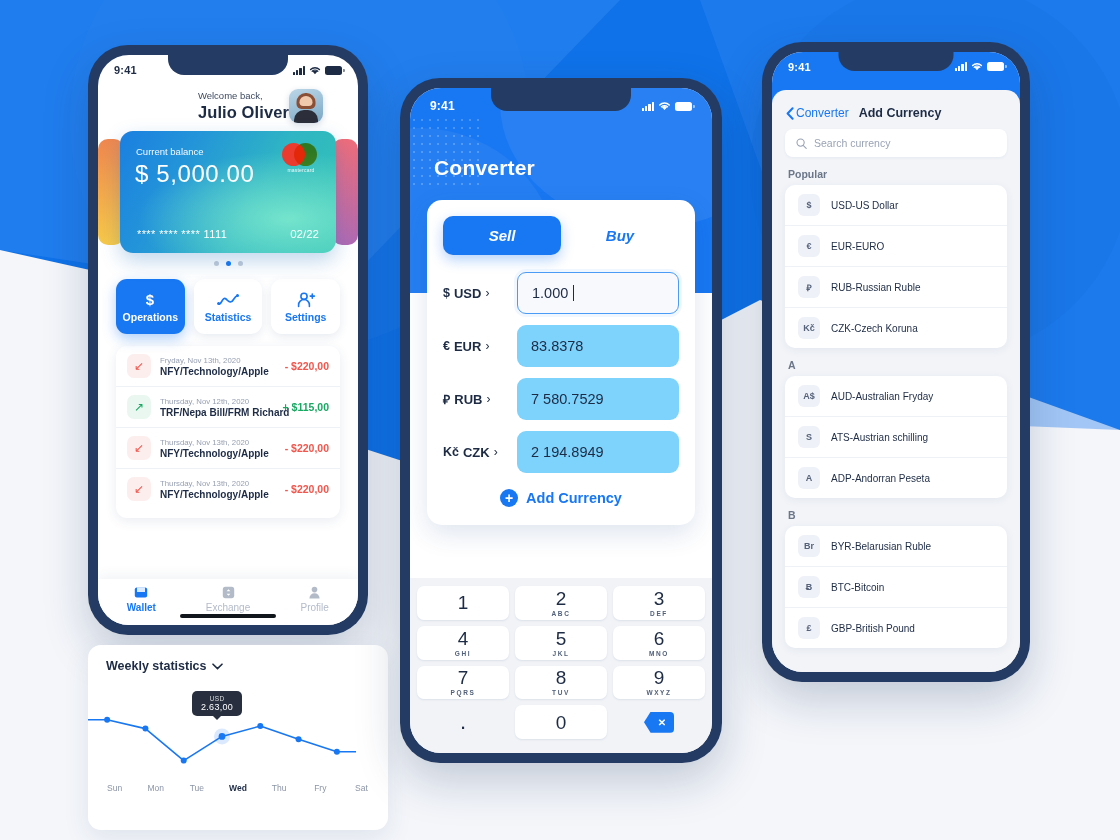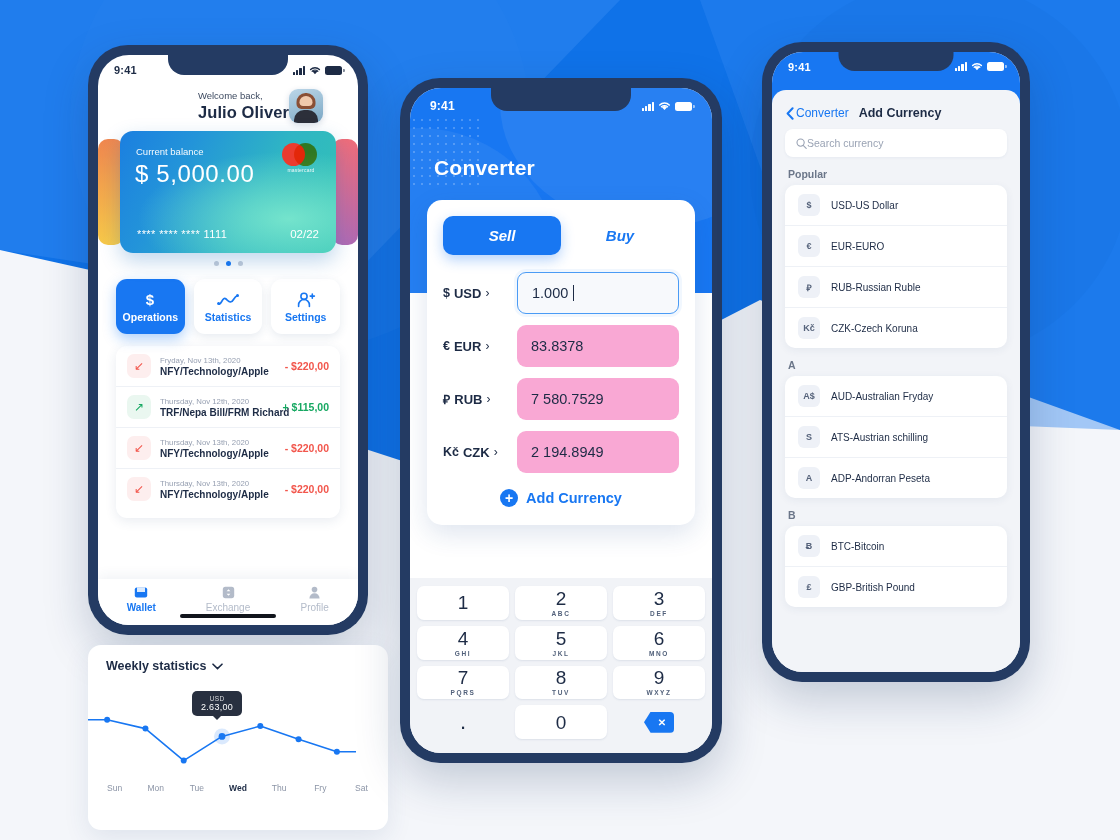--- a/index.html
+++ b/index.html
@@ -247,21 +247,21 @@
   .seg.on { background: #1877f2; color: #fff; box-shadow: 0 5px 13px rgba(24,119,242,.32); }
 
   .cur-row { display: flex; align-items: center; margin-bottom: 11px; }
   .cur-label {
     width: 74px; flex: none; display: flex; align-items: center; gap: 4px;
     font-size: 13px; font-weight: bold; color: #1d2b45;
   }
   .cur-sym { font-size: 12.5px; }
   .cur-chev { color: #1d2b45; font-size: 12px; font-weight: normal; }
   .cur-field {
-    flex: 1; height: 42px; border-radius: 9px; background: #f9a8d4;
+    flex: 1; height: 42px; border-radius: 9px; background: #7dd3fc;
     display: flex; align-items: center; padding: 0 14px;
     font-size: 14.5px; color: #1d2b45;
   }
   .cur-field.focus {
     background: #f7f9fc; border: 1.4px solid #4a9bf5;
     box-shadow: 0 0 0 3px rgba(74,155,245,.08);
   }
   .caret {
     display: inline-block; width: 1.2px; height: 16px;
     background: #1d2b45; margin-left: 5px;
@@ -313,21 +313,21 @@
     overflow: hidden;
   }
   .p3-nav {
     display: flex; align-items: center; gap: 10px;
     padding: 16px 14px 9px;
   }
   .back { display: flex; align-items: center; gap: 2px; color: #1877f2; font-size: 12px; }
   .p3-heading { font-size: 12.5px; font-weight: bold; color: #1d2b45; }
   .searchbox {
     margin: 0 13px; height: 28px; border-radius: 8px; background: #fff;
-    display: flex; align-items: center; padding: 0 11px;
+    display: flex; align-items: center; gap: 7px; padding: 0 11px;
     font-size: 10.5px; color: #9aa3b4;
     box-shadow: 0 1px 3px rgba(40,70,120,.06);
   }
   .sec-head {
     padding: 11px 16px 5px; font-size: 10.5px; font-weight: bold; color: #6b7governing;
     color: #6b7689;
   }
   .list-card {
     margin: 0 13px; background: #fff; border-radius: 10px;
     box-shadow: 0 2px 8px rgba(40,70,120,.07); overflow: hidden;
@@ -759,20 +759,24 @@
         </div>
         <div class="cur-item">
           <span class="cur-badge">A</span>
           <span class="cur-name">ADP-Andorran Peseta</span>
         </div>
       </div>
 
       <div class="sec-head">B</div>
       <div class="list-card">
         <div class="cur-item">
+          <span class="cur-badge">Br</span>
+          <span class="cur-name">BYR-Belarusian Ruble</span>
+        </div>
+        <div class="cur-item">
           <span class="cur-badge">Ƀ</span>
           <span class="cur-name">BTC-Bitcoin</span>
         </div>
         <div class="cur-item">
           <span class="cur-badge">₤</span>
           <span class="cur-name">GBP-British Pound</span>
         </div>
       </div>
     </div>
   </div>

